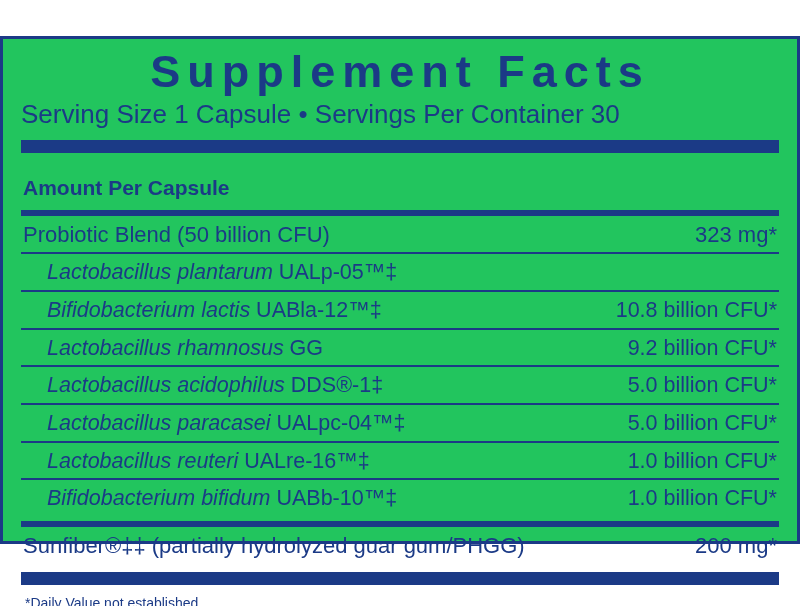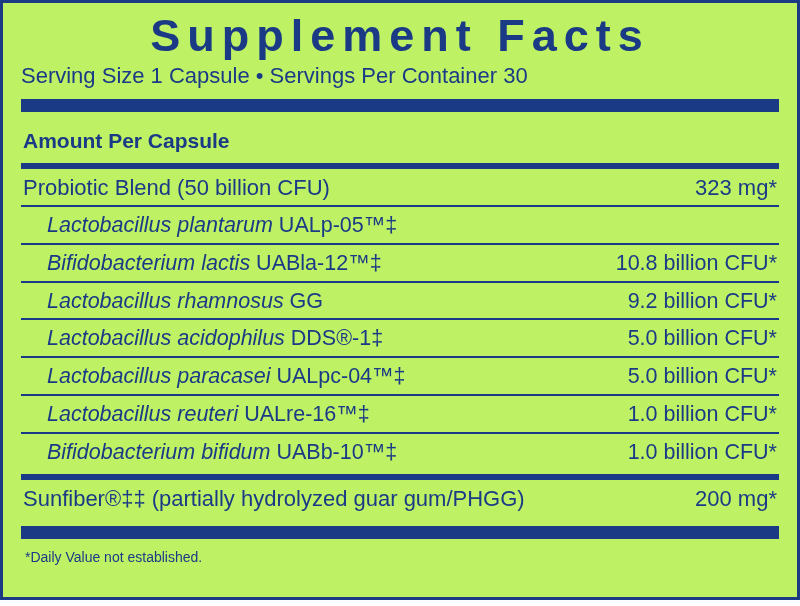--- a/index.html
+++ b/index.html
@@ -11,24 +11,25 @@
     width: 800px;
     height: 606px;
     font-family: "Liberation Sans", sans-serif;
     color: #1b3a86;
     -webkit-font-smoothing: antialiased;
   }
 
   .panel {
     position: relative;
     width: 800px;
-    height: 600px;
+    height: 508px;
     box-sizing: border-box;
     border: 3px solid #1b3a86;
-    background: #bef264;
+    background: #22c55e;
+    margin-top: 36px;
   }
 
   .inner {
     position: absolute;
     left: 18px;
     right: 18px;
     top: 8px;
     bottom: 8px;
   }
 
@@ -36,21 +37,21 @@
     font-size: 45px;
     font-weight: bold;
     letter-spacing: 7px;
     text-align: center;
     color: #1b3a86;
     line-height: 1.12;
     white-space: nowrap;
   }
 
   .serving {
-    font-size: 22px;
+    font-size: 26px;
     color: #1b3a86;
     margin-top: 2px;
     line-height: 1.2;
   }
 
   .rule-thick {
     height: 13px;
     background: #1b3a86;
     margin-top: 9px;
   }
@@ -61,21 +62,21 @@
   }
   .rule-thin {
     height: 2px;
     background: #1b3a86;
   }
 
   .amount-head {
     font-size: 21px;
     font-weight: bold;
     color: #1b3a86;
-    padding: 16px 0 5px 2px;
+    padding: 22px 0 5px 2px;
     line-height: 1.2;
   }
 
   .row {
     display: flex;
     align-items: baseline;
     justify-content: space-between;
     font-size: 22px;
     color: #1b3a86;
     padding: 6px 2px 5px 2px;

